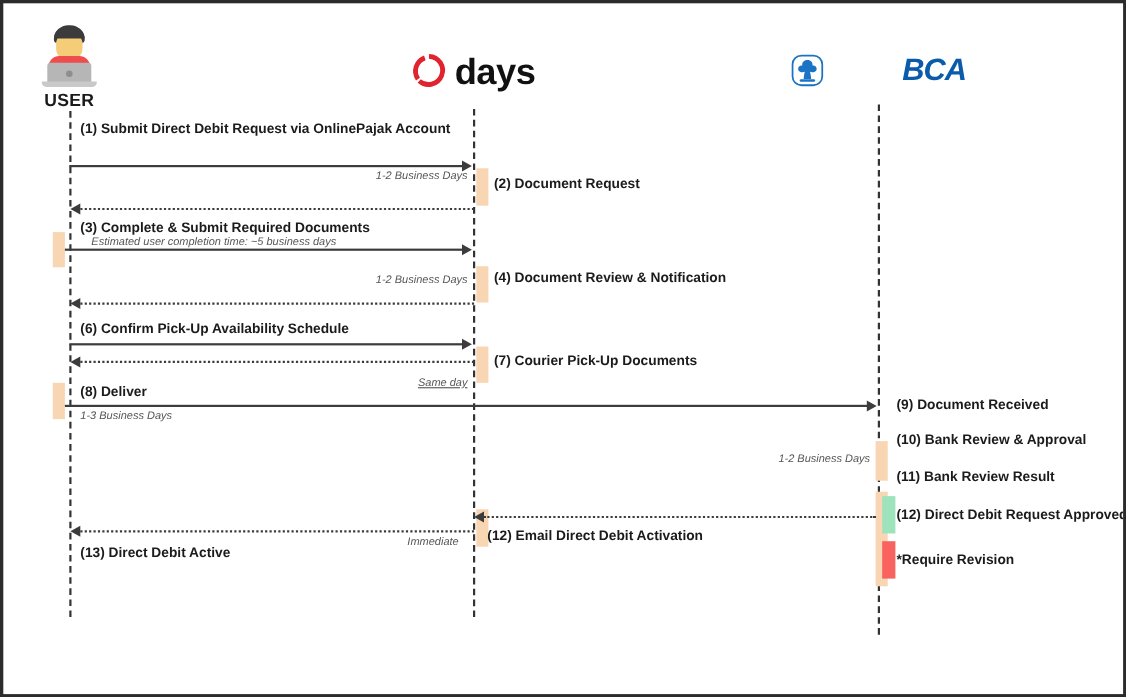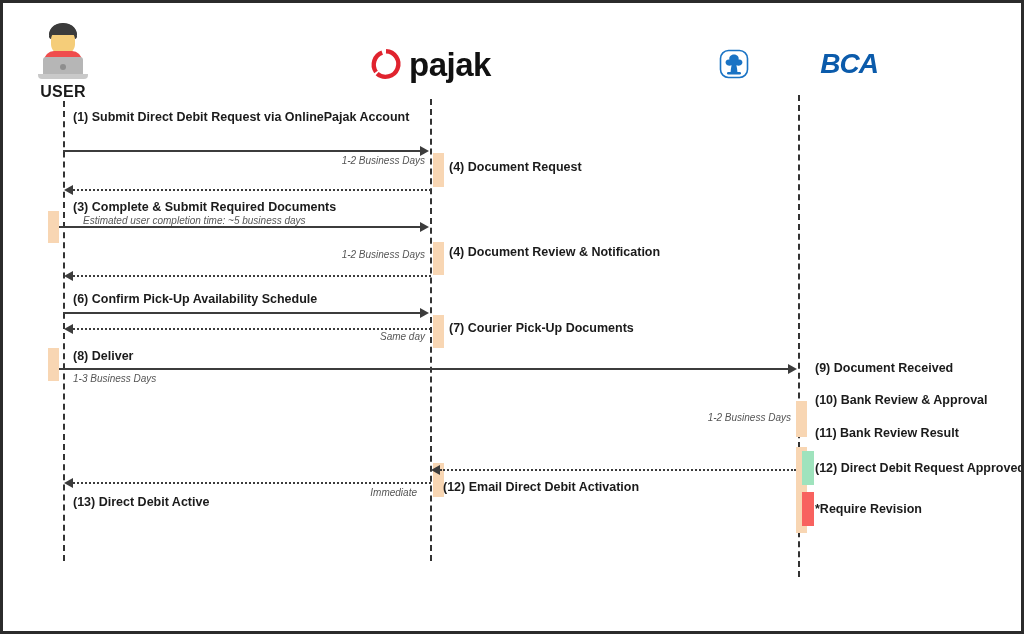--- a/index.html
+++ b/index.html
@@ -205,21 +205,21 @@
   </div>
 
   <div class="actor-head" style="left:337px; top:44px; width:180px;">
     <div class="pajak-logo">
       <svg width="34" height="34" viewBox="0 0 34 34" aria-hidden="true">
         <path d="M17 4.2 A12.8 12.8 0 1 1 8.1 26.6" fill="none" stroke="#e0232e" stroke-width="4.4" stroke-linecap="butt"></path>
         <path d="M7.0 24.9 A12.8 12.8 0 0 1 13.2 5.6" fill="none" stroke="#e0232e" stroke-width="4.4" stroke-linecap="butt"></path>
         <rect x="14.6" y="11.4" width="10" height="11" fill="#ffffff"></rect>
         <path d="M15.2 17.2 L24.6 11.0" stroke="#ffffff" stroke-width="3" fill="none"></path>
       </svg>
-      <span class="pajak-word">pajak</span>
+      <span class="pajak-word">days</span>
     </div>
   </div>
 
   <div class="actor-head" style="left:715px; top:45px; width:160px;">
     <div class="bca-logo">
       <svg width="32" height="32" viewBox="0 0 32 32" aria-hidden="true">
         <rect x="2.5" y="2.5" width="27" height="27" rx="8" ry="8" fill="#ffffff" stroke="#1a73c4" stroke-width="1.6"></rect>
         <path d="M16 6.5 c3.2 0 5.2 2.4 4.6 5.0 c2.4 -0.4 4.2 1.4 3.8 3.6 c-0.4 2.3 -3.6 3.1 -6.0 2.2
                  c0.6 2.4 0.9 4.6 1.0 6.6 l-6.8 0 c0.1 -2.0 0.4 -4.2 1.0 -6.6 c-2.4 0.9 -5.6 0.1 -6.0 -2.2
                  c-0.4 -2.2 1.4 -4.0 3.8 -3.6 C10.8 8.9 12.8 6.5 16 6.5 z" fill="#1a73c4"></path>
@@ -250,21 +250,21 @@
   <div class="activation act-red" style="left:799px; top:489px; width:12px; height:34px;"></div>
 
   <div class="activation" style="left:430px; top:460px; width:11px; height:34px;"></div>
 
   <div class="msg-label" style="left:70px; top:107px;">(1) Submit Direct Debit Request via OnlinePajak Account</div>
   <div class="msg-line" style="left:60px; top:147px; width:358px;"></div>
   <div class="arrow-right" style="left:417px; top:143px;"></div>
 
   <div class="note note-right" style="left:270px; top:152px; width:152px;">1-2 Business Days</div>
 
-  <div class="msg-label" style="left:446px; top:157px;">(4) Document Request</div>
+  <div class="msg-label" style="left:446px; top:157px;">(2) Document Request</div>
 
   <div class="msg-line dotted" style="left:70px; top:186px; width:358px;"></div>
   <div class="arrow-left" style="left:61px; top:182px;"></div>
 
   <div class="msg-label" style="left:70px; top:197px;">(3) Complete &amp; Submit Required Documents</div>
   <div class="note" style="left:80px; top:212px;">Estimated user completion time: ~5 business days</div>
   <div class="msg-line" style="left:56px; top:223px; width:362px;"></div>
   <div class="arrow-right" style="left:417px; top:219px;"></div>
 
   <div class="note note-right" style="left:270px; top:246px; width:152px;">1-2 Business Days</div>
@@ -273,21 +273,21 @@
   <div class="msg-line dotted" style="left:70px; top:272px; width:358px;"></div>
   <div class="arrow-left" style="left:61px; top:268px;"></div>
 
   <div class="msg-label" style="left:70px; top:289px;">(6) Confirm Pick-Up Availability Schedule</div>
   <div class="msg-line" style="left:60px; top:309px; width:358px;"></div>
   <div class="arrow-right" style="left:417px; top:305px;"></div>
 
   <div class="msg-line dotted" style="left:70px; top:325px; width:358px;"></div>
   <div class="arrow-left" style="left:61px; top:321px;"></div>
   <div class="msg-label" style="left:446px; top:318px;">(7) Courier Pick-Up Documents</div>
-  <div class="note note-right" style="left:300px; top:328px; width:122px;">Same day</div>
+  <div class="note note-right" style="left:300px; top:340px; width:122px;text-decoration:underline;">Same day</div>
 
   <div class="msg-label" style="left:70px; top:346px;">(8) Deliver</div>
   <div class="msg-line" style="left:56px; top:365px; width:730px;"></div>
   <div class="arrow-right" style="left:785px; top:361px;"></div>
   <div class="note" style="left:70px; top:370px;">1-3 Business Days</div>
 
   <div class="msg-label" style="left:812px; top:358px;">(9) Document Received</div>
 
   <div class="msg-label" style="left:812px; top:390px;">(10) Bank Review &amp; Approval</div>
   <div class="note note-right" style="left:650px; top:409px; width:138px;">1-2 Business Days</div>

